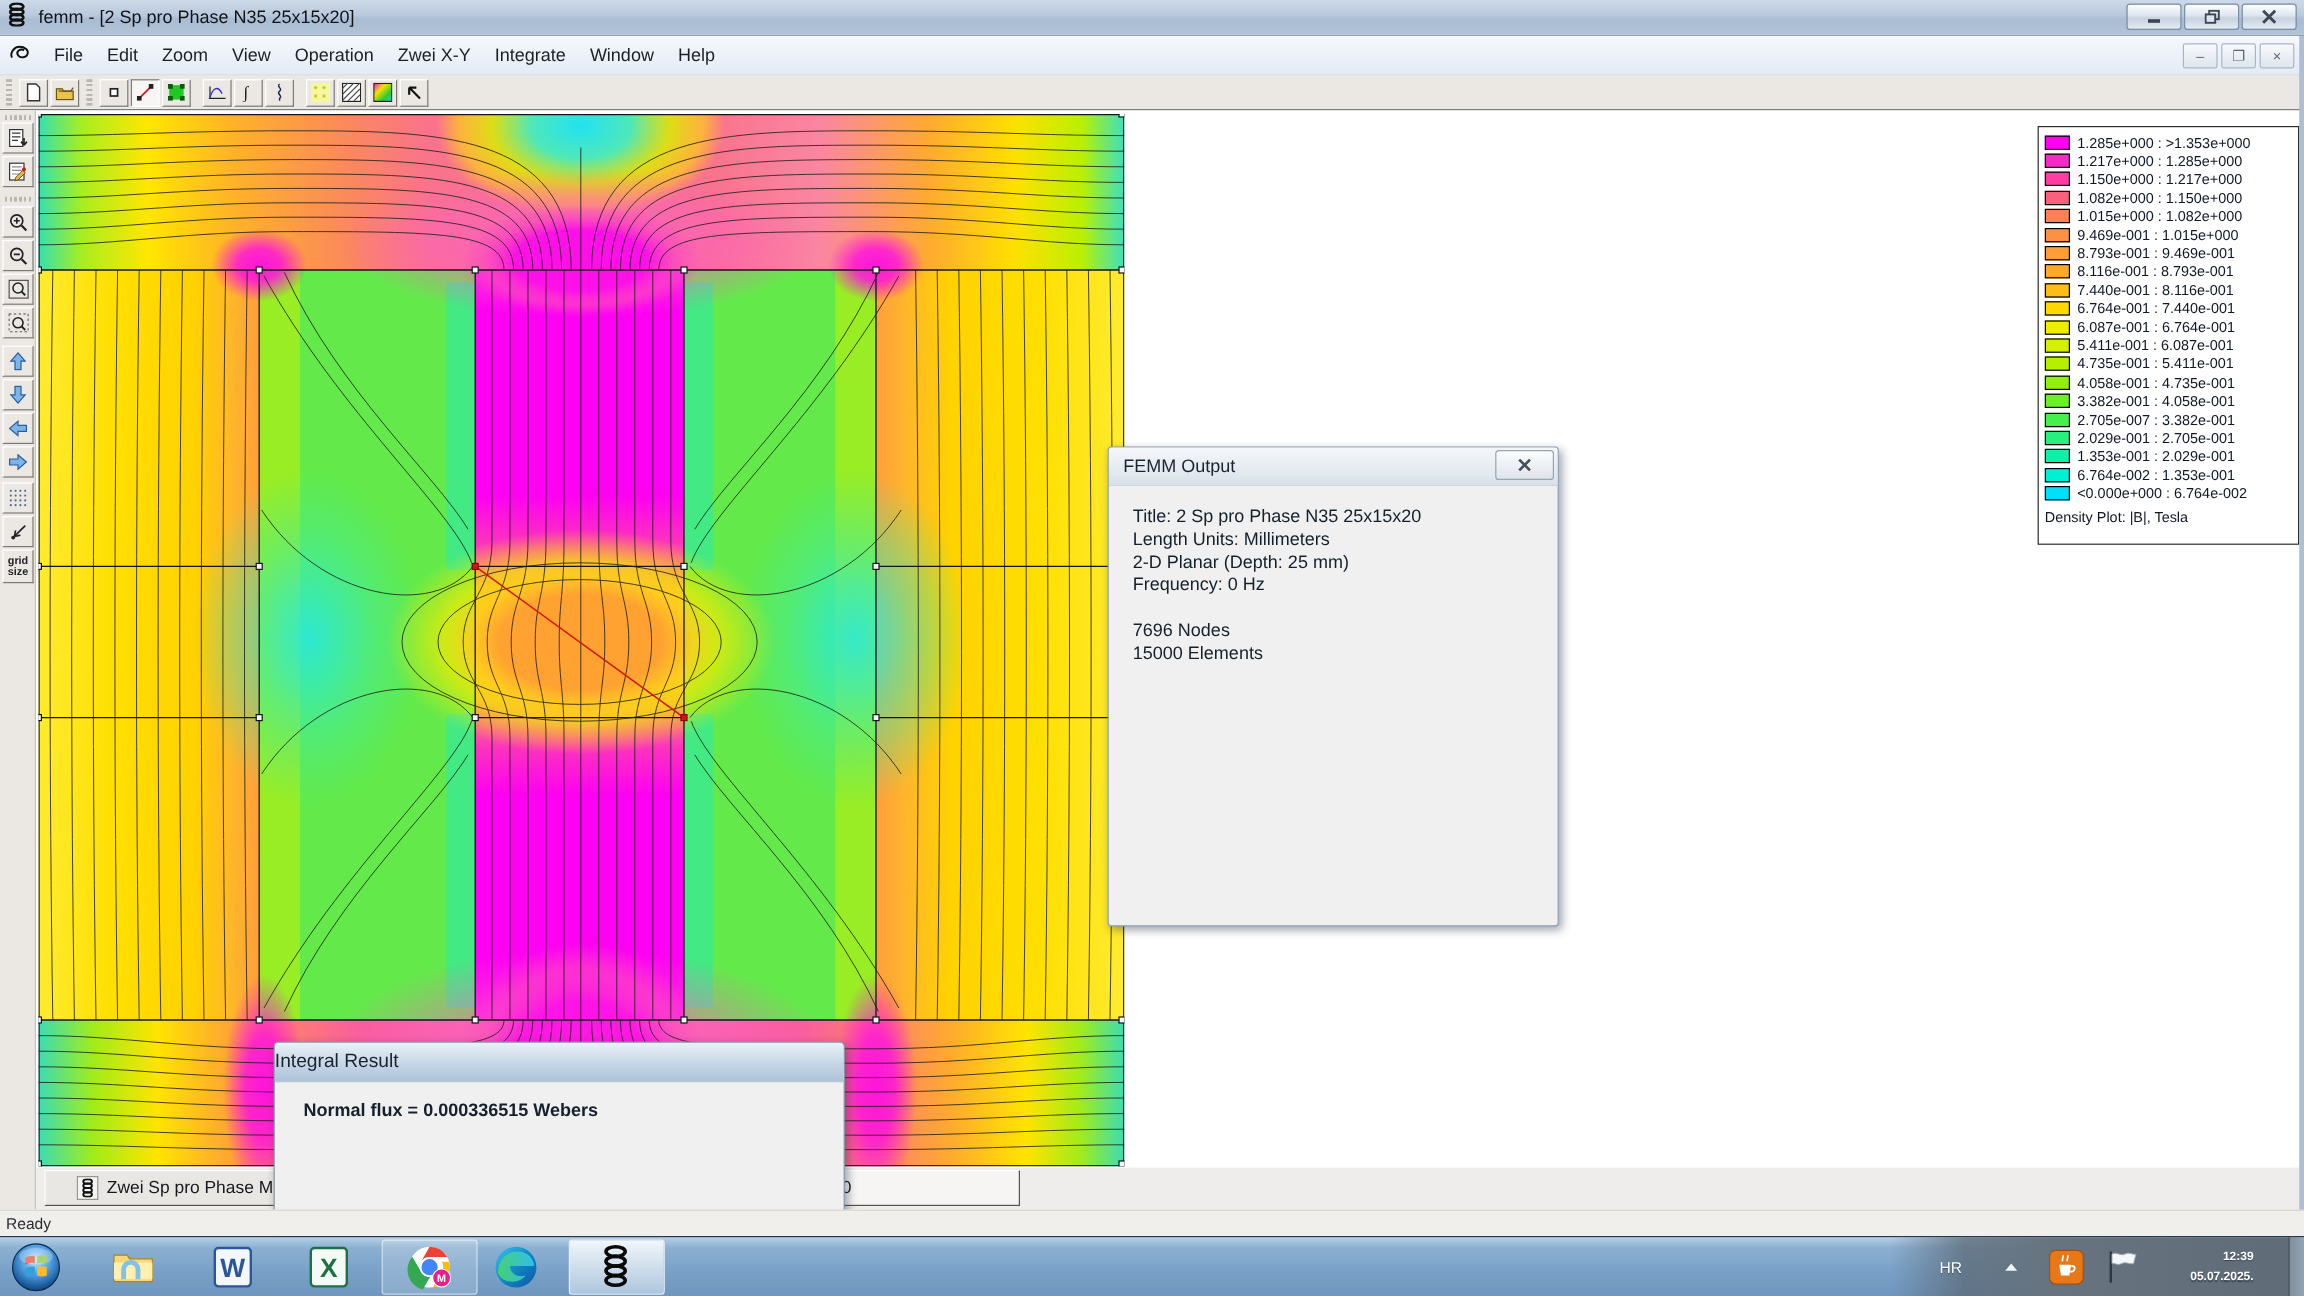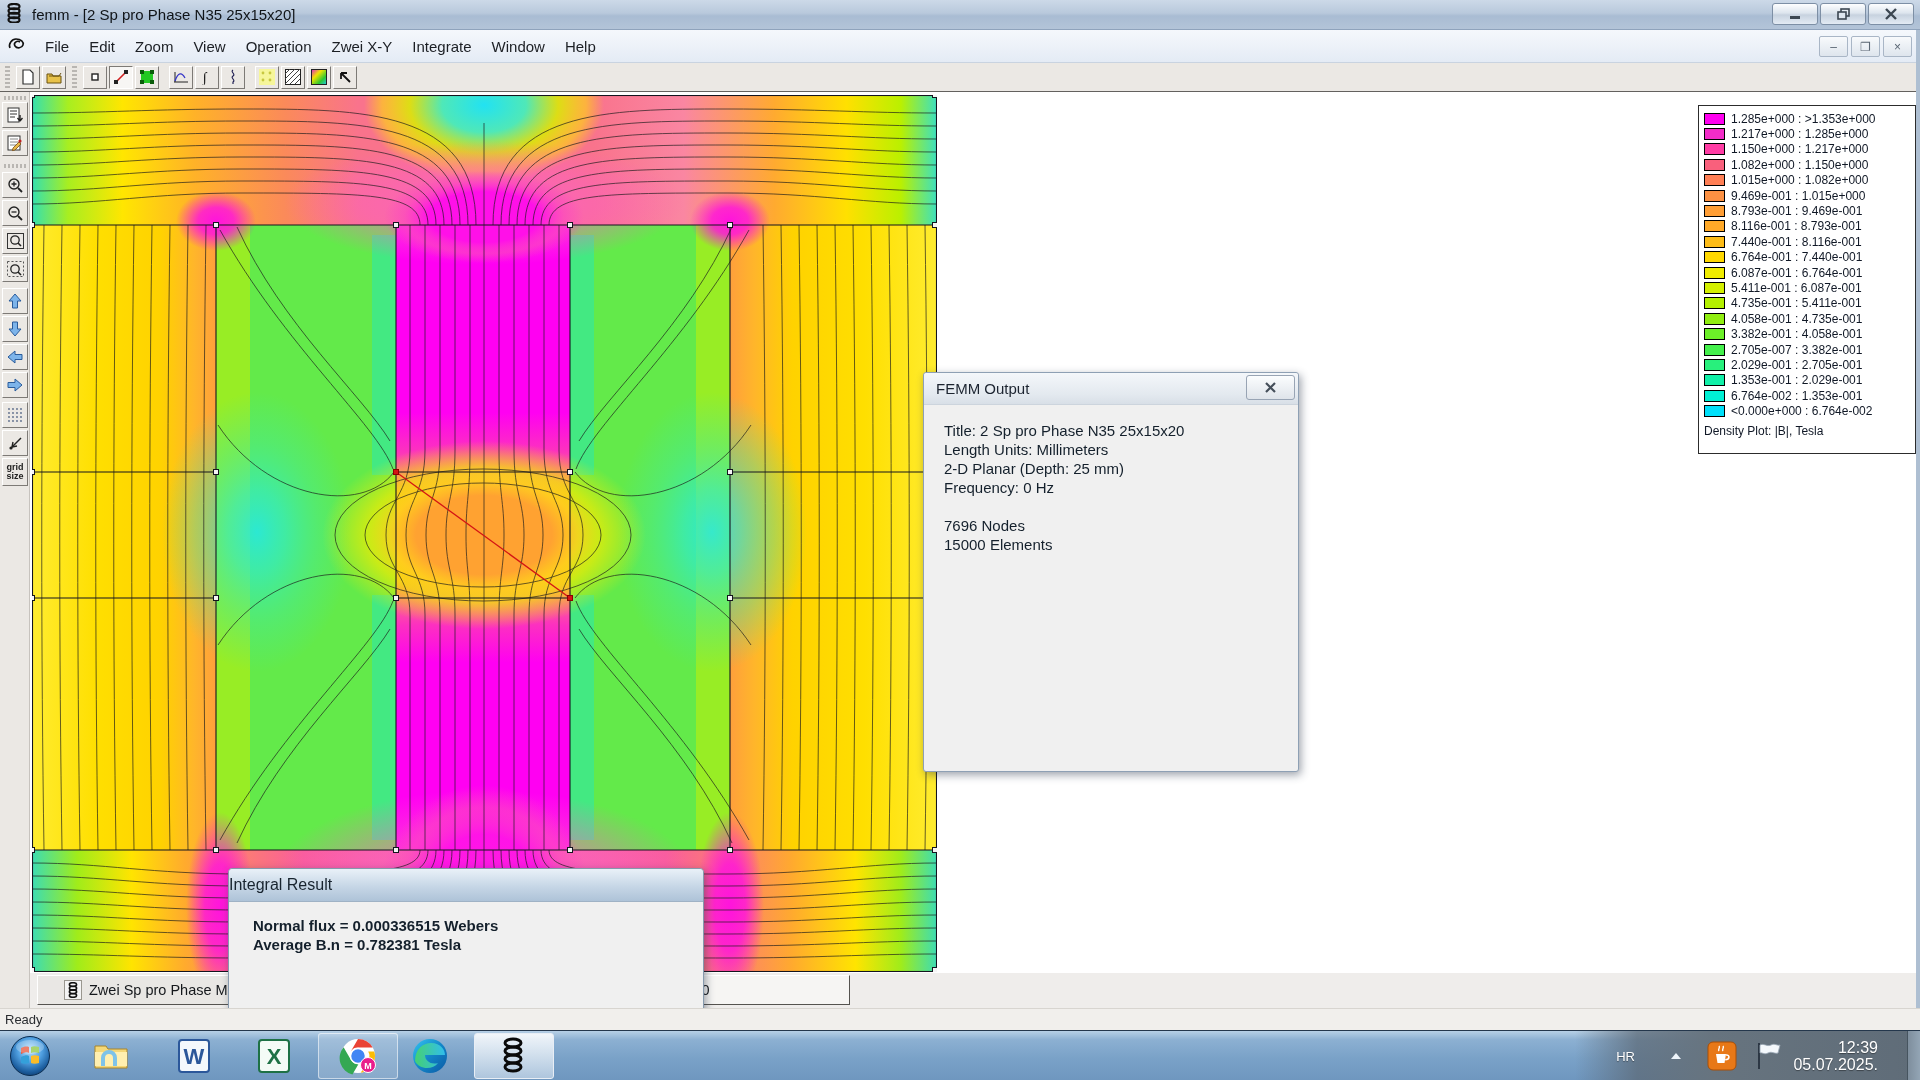--- a/index.html
+++ b/index.html
@@ -106,22 +106,22 @@
   .taskbar .trayzone { position:absolute; right:0; top:0; width:345px; height:50px;
     background:linear-gradient(90deg,rgba(90,104,118,0) 0%,rgba(92,105,118,.75) 18%,#67747f 40%,#5f6c78 100%); }
   .tbicon { position:absolute; top:4px; height:42px; display:flex; align-items:center; justify-content:center; }
   .appframe { position:absolute; top:2px; height:46px; border:1px solid rgba(255,255,255,.55);
     border-radius:3px; background:rgba(255,255,255,.18); }
   .appframe.active { background:linear-gradient(180deg,rgba(255,255,255,.85),rgba(225,235,245,.55));
     border-color:#e8eef5; }
   .tray { position:absolute; top:0; height:50px; display:flex; align-items:center; color:#fff; }
   .traytext { font-size:13px; color:#fff; text-shadow:0 1px 1px rgba(0,0,0,.4); }
   .clock { position:absolute; right:42px; top:0; height:50px; display:flex; flex-direction:column;
-    justify-content:center; align-items:flex-end; color:#fff; font-size:16px; line-height:17px;
-    text-shadow:0 1px 1px rgba(0,0,0,.4); }
+    justify-content:center; align-items:flex-end; color:#fff; font-size:10px; line-height:17px;
+    text-shadow:0 1px 1px rgba(0,0,0,.4);font-weight:bold; }
   .showdesk { position:absolute; right:0; top:0; width:13px; height:50px;
     background:linear-gradient(90deg,#7e8e9d,#93a5b5); border-left:1px solid #46545f; }
 
   .rightedge { position:absolute; right:0; top:30px; width:4px; height:978px; background:#aebfd2; }
 </style>
 </head>
 <body>
 
 <div class="titlebar">
   <span class="appicon">
@@ -784,21 +784,20 @@
         </svg>
     </span>
     <span class="tlabel">2 Sp pro Phase N35 25x15x20</span>
   </div>
 </div>
 
 <div class="dlg dlg-int">
   <div class="dtitle">Integral Result</div>
   <div class="dbody">
     <div class="dline">Normal flux = 0.000336515 Webers</div>
-    <div class="dline">Average B.n = 0.782381 Tesla</div>
   </div>
 </div>
 
 <div class="statusbar">
   <span>Ready</span>
 </div>
 
 <div class="rightedge"></div>
 
 <div class="taskbar">

